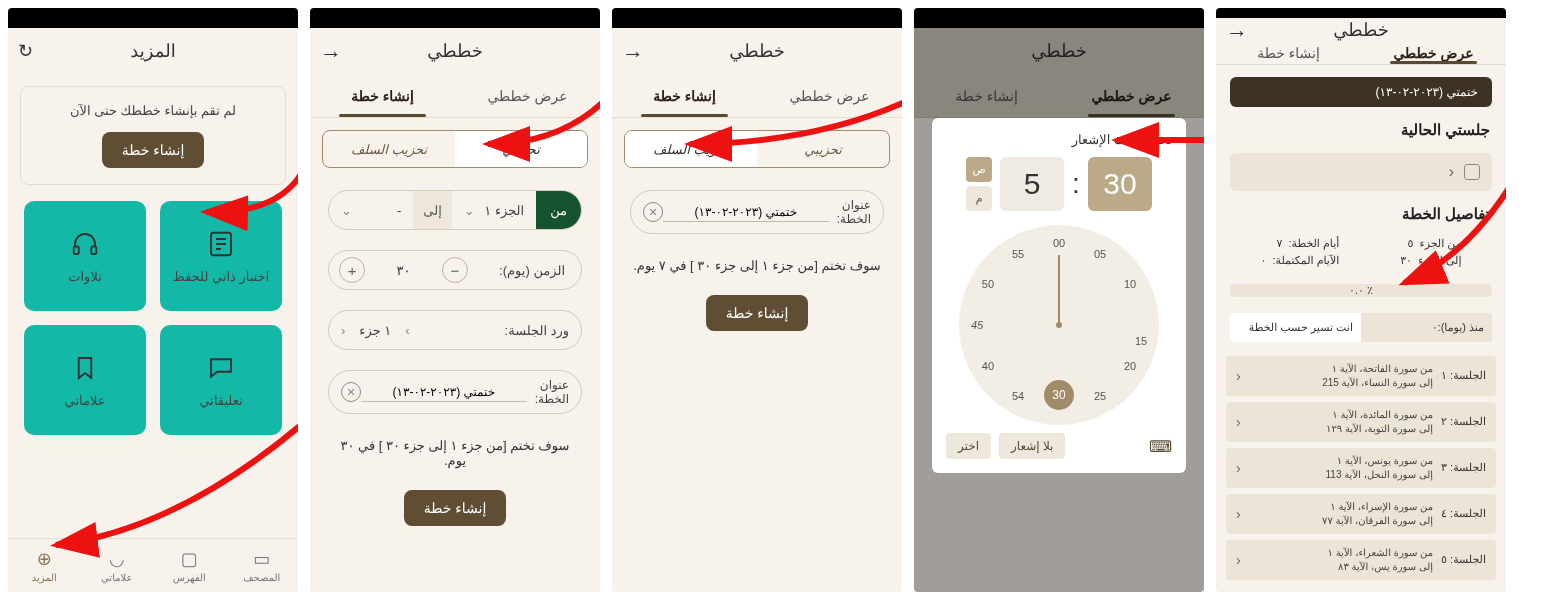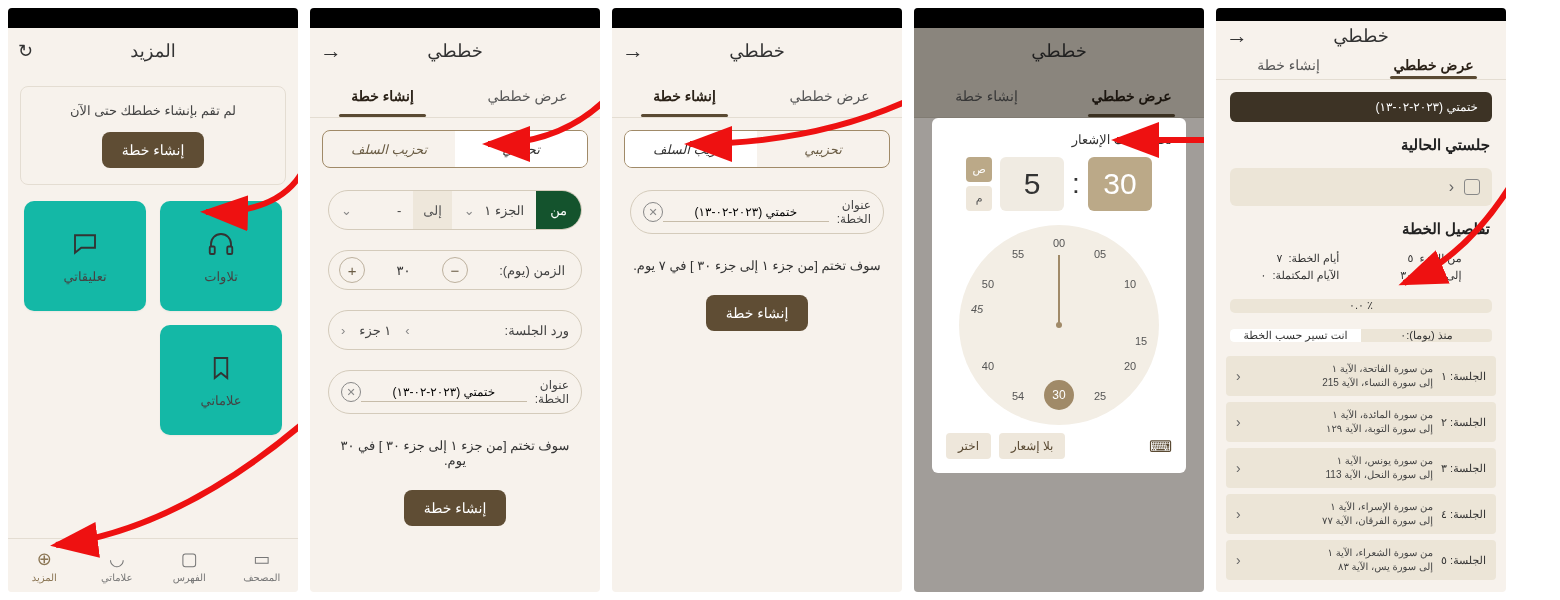--- a/index.html
+++ b/index.html
@@ -78,21 +78,21 @@
 .chip { background: #3d3325; color: #fff; border-radius: 6px; padding: 8px 14px; font-size: 12px; display: inline-block; margin: 12px 14px 8px; }
 .sect-title { font-size: 15px; font-weight: 700; color: #222; text-align: right; margin: 6px 16px; }
 .session-card { margin: 8px 14px; background: #ece5d7; border-radius: 6px; padding: 10px 12px; display: flex; align-items: center; gap: 10px; cursor: pointer; }
 .checkbox { width: 16px; height: 16px; border: 1.5px solid #888; border-radius: 3px; }
 .session-text { flex: 1; font-size: 12px; color: #333; line-height: 1.5; text-align: right; }
 .sess-chev { font-size: 16px; color: #666; }
 .meta-row { display: flex; justify-content: space-around; margin: 6px 14px; font-size: 11px; color: #333; }
 .meta-col div { line-height: 1.6; }
 .prog { margin: 8px 14px; height: 22px; background: #ece5d7; border-radius: 5px; display: flex; align-items: center; justify-content: center; font-size: 11px; color: #333; }
 .status-row { display: flex; margin: 8px 14px; font-size: 11px; color: #333; background: #ece5d7; border-radius: 4px; }
-.status-cell { flex: 1; text-align: center; }
+.status-cell { flex: 1; padding: 8px; }
 .status-cell.light { background: #fff; border-radius: 4px 0 0 4px; }
 .sess-list { margin: 6px 10px; }
 .sess-item { display: flex; align-items: center; background: #ece5d7; border-radius: 4px; margin-bottom: 6px; padding: 6px 10px; cursor: pointer; }
 .sess-num { font-size: 11px; color: #333; padding-left: 8px; white-space: nowrap; }
 .sess-range { flex: 1; font-size: 10px; color: #444; line-height: 1.4; text-align: right; }
 .sess-arrow { color: #666; font-size: 14px; }
 
 
 .arrow { position: absolute; pointer-events: none; z-index: 100; }
 .arrow svg { overflow: visible; }
@@ -112,20 +112,29 @@
   <div class="header">
     <span class="header-refresh">↻</span>
     <span class="header-title">المزيد</span>
   </div>
   <div class="body">
     <div class="empty-card">
       <div class="empty-text">لم تقم بإنشاء خططك حتى الآن</div>
       <button class="primary-btn" style="margin:0 auto">إنشاء خطة</button>
     </div>
     <div class="grid2">
+      <div class="card">
+        <svg class="card-icon" width="30" height="30" viewBox="0 0 24 24" fill="none" stroke="currentColor" stroke-width="1.5">
+              <rect x="4" y="3" width="16" height="18" rx="2"></rect>
+              <line x1="8" y1="8" x2="16" y2="8"></line>
+              <line x1="8" y1="12" x2="16" y2="12"></line>
+              <line x1="8" y1="16" x2="12" y2="16"></line>
+            </svg>
+        <span class="card-label">اختبار ذاتي للحفظ</span>
+      </div>
       <div class="card">
         <svg class="card-icon" width="30" height="30" viewBox="0 0 24 24" fill="none" stroke="currentColor" stroke-width="1.5">
               <path d="M4 14v-2a8 8 0 0 1 16 0v2"></path>
               <rect x="3" y="14" width="4" height="6" rx="1"></rect>
               <rect x="17" y="14" width="4" height="6" rx="1"></rect>
             </svg>
         <span class="card-label">تلاوات</span>
       </div>
       <div class="card">
         <svg class="card-icon" width="30" height="30" viewBox="0 0 24 24" fill="none" stroke="currentColor" stroke-width="1.5">
@@ -307,21 +316,21 @@
       <div id="clock-nums">
             <div class="clock-num" style="left: 100px; top: 18px;">00</div>
             <div class="clock-num" style="left: 141px; top: 28.9859px;">05</div>
             <div class="clock-num" style="left: 171.014px; top: 59px;">10</div>
             <div class="clock-num" style="left: 182px; top: 116px;">15</div>
             <div class="clock-num" style="left: 171.014px; top: 141px;">20</div>
             <div class="clock-num" style="left: 141px; top: 171.014px;">25</div>
             <div class="clock-num" style="left: 100px; top: 182px;"></div>
             <div class="clock-num" style="left: 59px; top: 171.014px;">54</div>
             <div class="clock-num" style="left: 28.9859px; top: 141px;">40</div>
-            <div class="clock-num" style="left: 18px; top: 84px; font-style: italic;">45</div>
+            <div class="clock-num" style="left: 18px; top: 100px; font-style: italic;">45</div>
             <div class="clock-num" style="left: 28.9859px; top: 59px;">50</div>
             <div class="clock-num" style="left: 59px; top: 28.9859px;">55</div>
           </div>
     </div>
     <div class="dialog-actions">
       <span class="kbd-icon">⌨</span>
       <div style="display:flex;gap:8px">
         <button class="dlg-btn">بلا إشعار</button>
         <button class="dlg-btn">اختر</button>
       </div>

